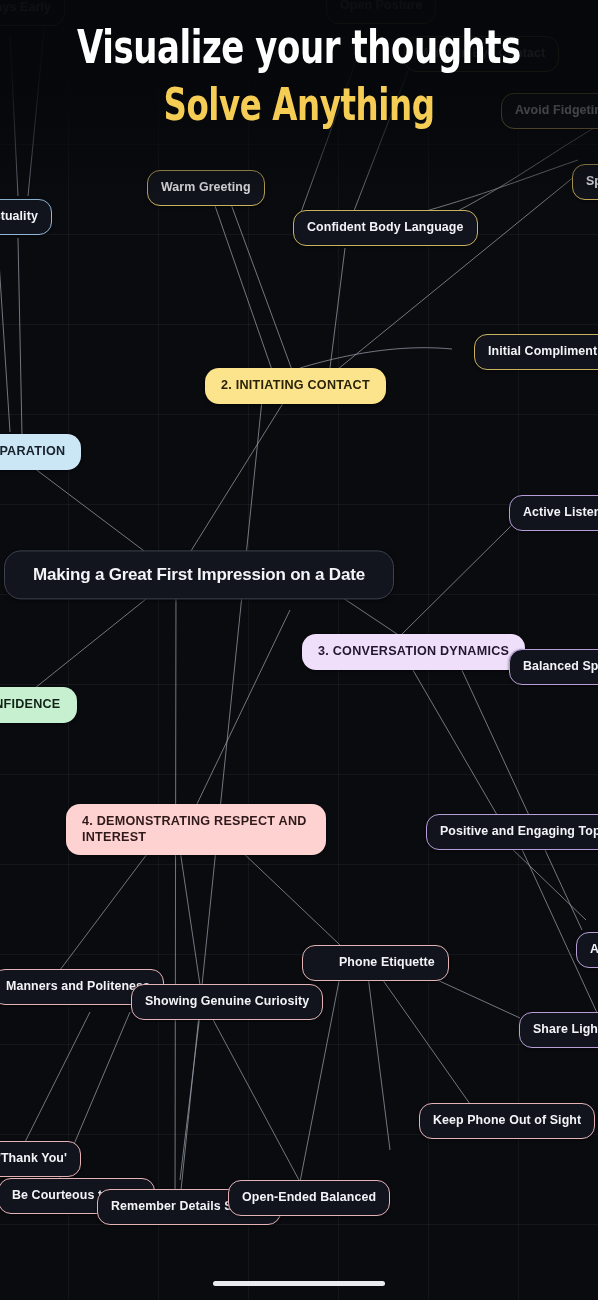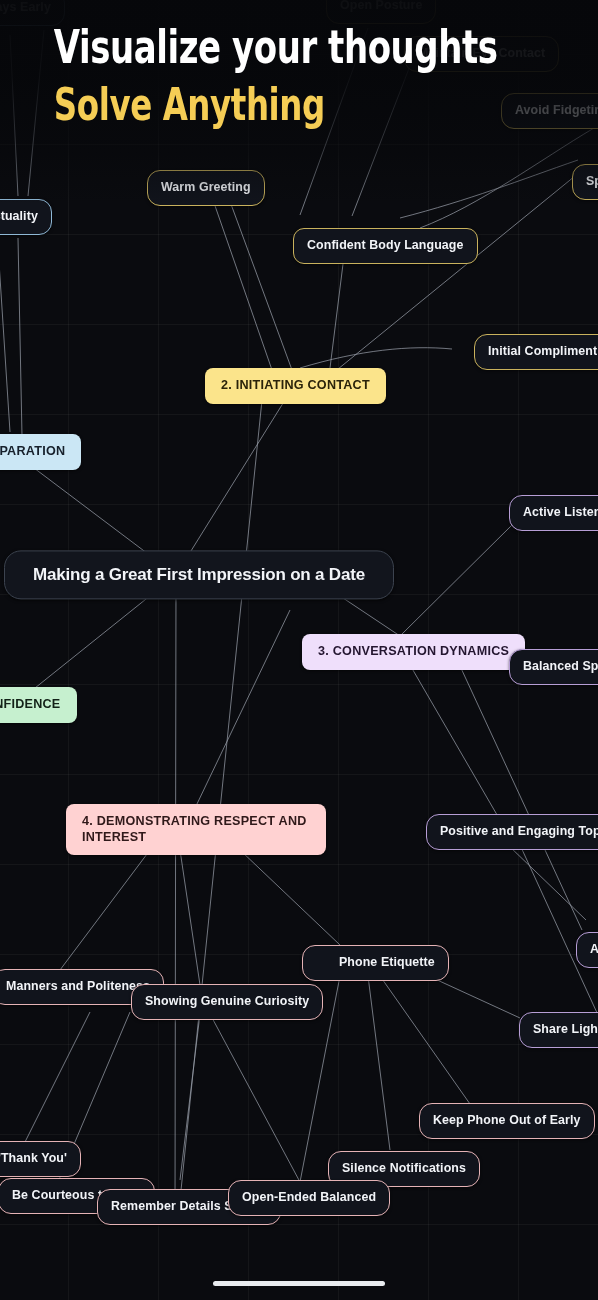--- a/index.html
+++ b/index.html
@@ -46,21 +46,21 @@
     box-shadow:0 1px 3px rgba(0,0,0,.55);
   }
   .node.wrap { white-space:normal; }
 
   
   .node.cat {
     border:none;
     font-size:12.6px;
     font-weight:700;
     letter-spacing:.25px;
-    border-radius:8px;
+    border-radius:14px;
     padding:10px 16px;
   }
   .cat.blue   { background:#cbe7f5; color:#16202b; }
   .cat.yellow { background:#fbe48b; color:#2a230a; }
   .cat.green  { background:#c6f0cf; color:#132218; }
   .cat.purple { background:#efdffb; color:#241630; }
   .cat.pink   { background:#ffd2d2; color:#30191a; }
 
   
   .node.b-blue   { border-color:#8fb8d6; }
@@ -84,21 +84,21 @@
     position:absolute; left:0; right:0; top:0; height:205px;
     background:linear-gradient(to bottom,
       rgba(6,7,10,.97) 0%,
       rgba(6,7,10,.92) 38%,
       rgba(6,7,10,.55) 72%,
       rgba(6,7,10,0) 100%);
     pointer-events:none;
   }
   #headline {
     position:absolute; left:0; right:0; top:24px;
-    text-align:left; pointer-events:none;
+    text-align:center; pointer-events:none;
   }
   #headline .l1, #headline .l2 {
     font-family:"DejaVu Sans Condensed","Liberation Sans Narrow","Liberation Sans", sans-serif;
     font-weight:700;
     font-stretch:condensed;
     transform:scaleX(.82);
     letter-spacing:-.5px;
   }
   #headline .l1 { font-size:46px; color:#ffffff; line-height:1.0; }
   #headline .l2 { font-size:44px; color:#f5cd55; line-height:1.05; margin-top:12px; }
@@ -205,21 +205,21 @@
   </div>
 
   <div class="node b-yellow" style="left:404px; top:36px;">
     <span>Maintain Eye Contact</span>
   </div>
 
   <div class="node b-yellow" style="left:501px; top:93px;">
     <span>Avoid Fidgeting</span>
   </div>
 
-  <div class="node b-yellow" style="left:293px; top:228px;border-radius:11px;">
+  <div class="node b-yellow" style="left:293px; top:210px;">
     <span>Confident Body Language</span>
   </div>
 
   <div class="node b-yellow" style="left:572px; top:164px;">
     <span>Speak Clearly</span>
   </div>
 
   <div class="node b-yellow" style="left:449px; top:334px;margin-left:25px;">
     <span>Initial Compliment</span>
   </div>
@@ -250,26 +250,23 @@
 
   <div class="node b-pink" style="left:-8px; top:969px;">
     <span>Manners and Politeness</span>
   </div>
 
   <div class="node b-pink" style="left:131px; top:984px;justify-content:center;">
     <span>Showing Genuine Curiosity</span>
   </div>
 
   <div class="node b-pink" style="left:419px; top:1103px;">
-    <span>Keep Phone Out of Early</span>
-  </div>
-
-  <div class="node b-pink" style="left:328px; top:1151px;">
-    <span>Silence Notifications</span>
-  </div>
+    <span>Keep Phone Out of Sight</span>
+  </div>
+
 
   <div class="node b-pink" style="left:-42px; top:1141px;">
     <span>Say 'Thank You'</span>
   </div>
 
   <div class="node b-pink" style="left:-2px; top:1178px;">
     <span>Be Courteous to Staff</span>
   </div>
 
   <div class="node b-pink" style="left:97px; top:1189px;">

